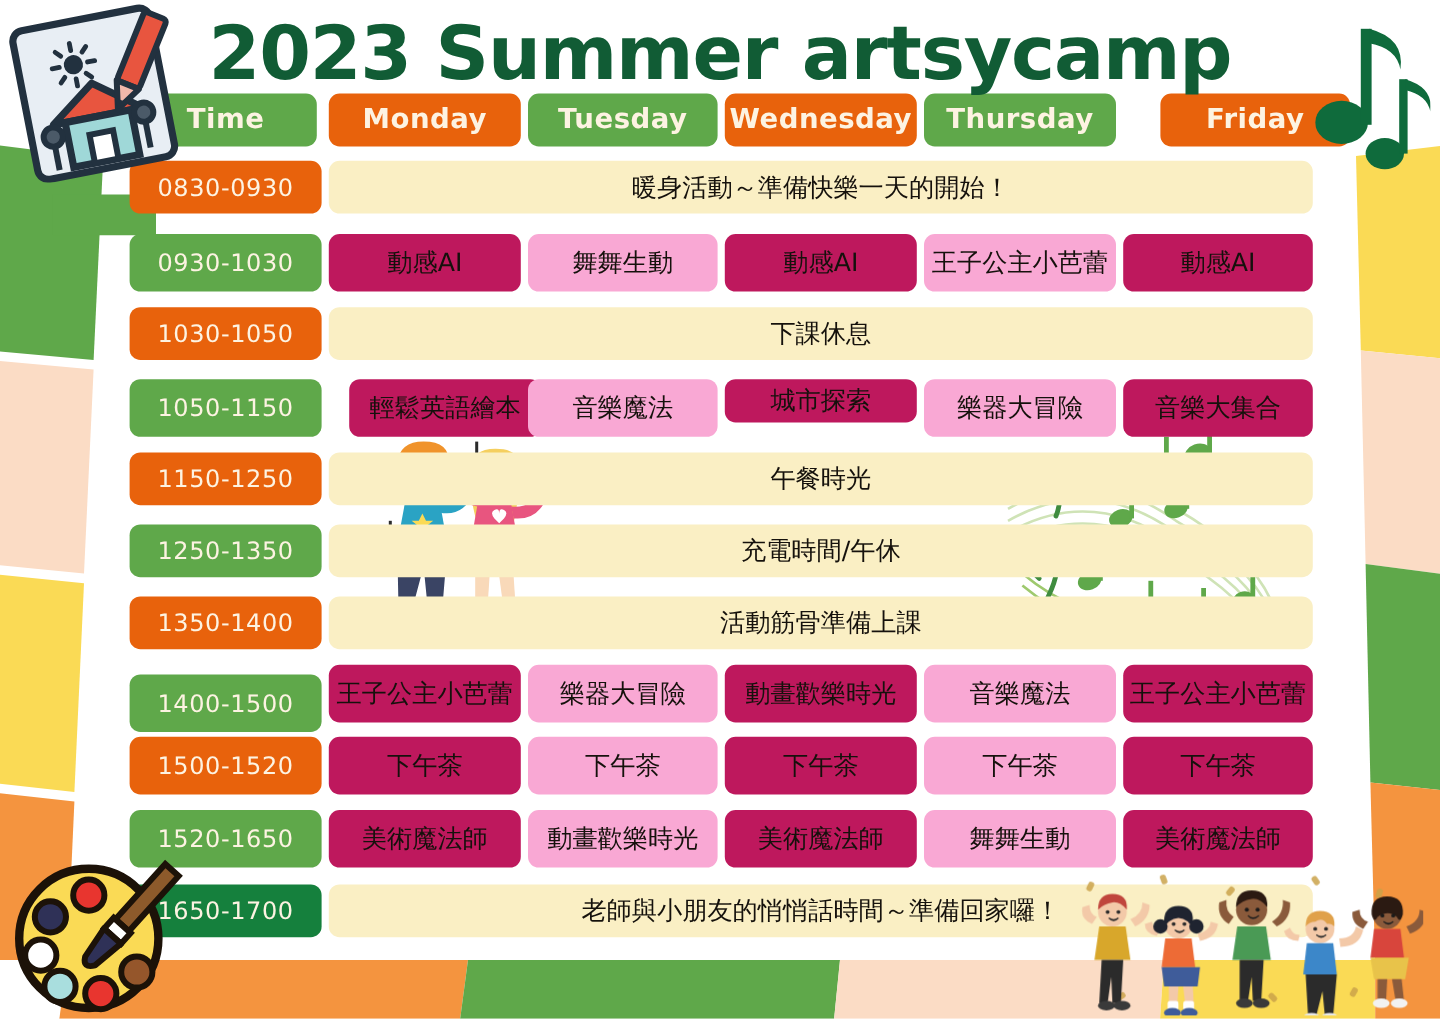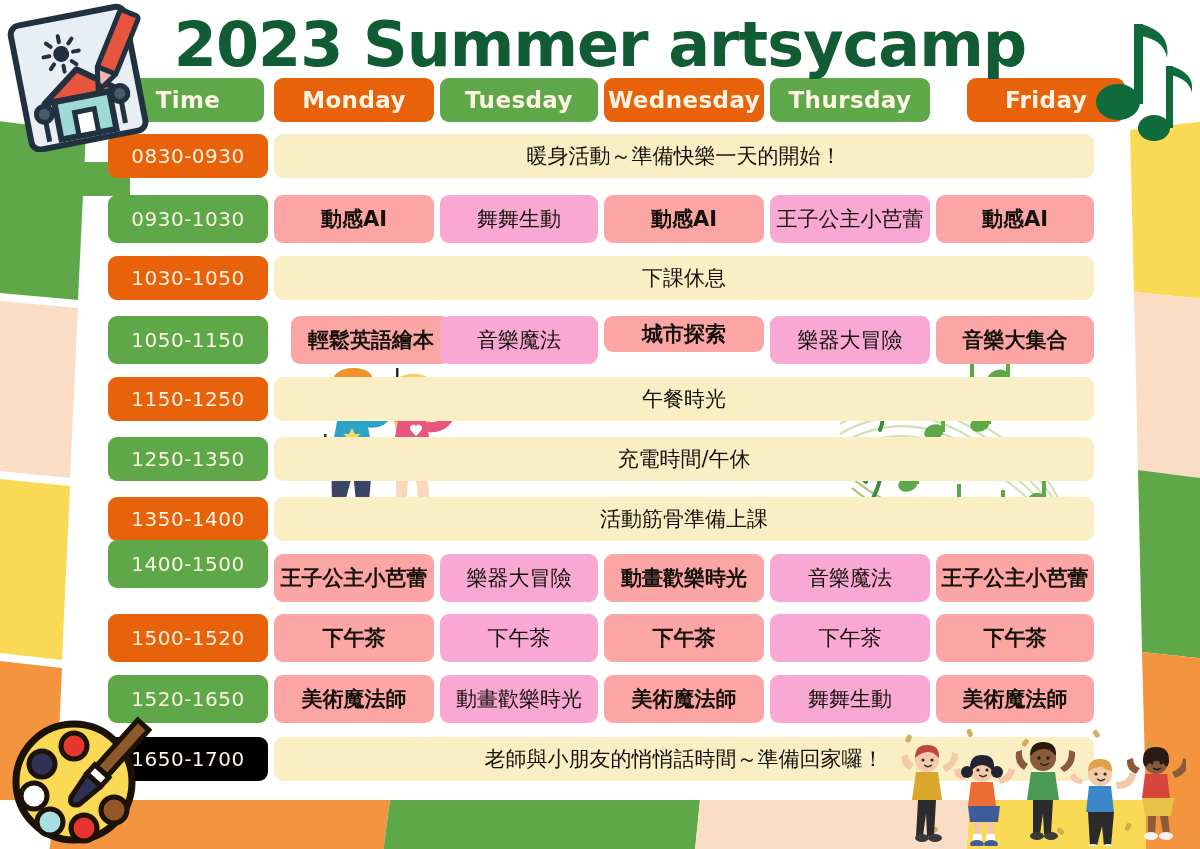--- a/index.html
+++ b/index.html
@@ -61,29 +61,29 @@
 
   .tcell {
     left: 108px; width: 160px; height: 44px;
     color: #fdf3e2;
     font-size: 20px;
     font-weight: 500;
     letter-spacing: .5px;
   }
   .t-green  { background: #5fa84a; }
   .t-orange { background: #e8620c; }
-  .t-light  { background: #000000; }
+  .t-light  { background: #15803d; }
 
   .act {
     height: 44px;
     color: #15110c;
     font-size: 21px;
     font-weight: 500;
   }
-  .c-peach { background: #fca5a5; font-weight: bold; }
+  .c-peach { background: #be185d; }
   .c-cream { background: #f9a8d4; }
   .merged  { background: #faefc4; left: 274px; width: 820px; }
 
   
   .art { position: absolute; z-index: 7; }
   .art.behind { z-index: 4; }
 </style>
 </head>
 <body>
 
@@ -139,21 +139,21 @@
       <div class="cell act c-cream" style="left: 440px; width: 158px; top: 316px; height: 48px;">音樂魔法</div>
       <div class="cell act c-peach" style="left: 604px; width: 160px; top: 316px; height: 36px;">城市探索</div>
       <div class="cell act c-cream" style="left: 770px; width: 160px; top: 316px; height: 48px;">樂器大冒險</div>
       <div class="cell act c-peach" style="left: 936px; width: 158px; top: 316px; height: 48px;">音樂大集合</div>
       <div class="cell tcell t-orange" style="top: 377px; height: 44px;">1150-1250</div>
       <div class="cell act merged" style="top: 377px; height: 44px;">午餐時光</div>
       <div class="cell tcell t-green" style="top: 437px; height: 44px;">1250-1350</div>
       <div class="cell act merged" style="top: 437px; height: 44px;">充電時間/午休</div>
       <div class="cell tcell t-orange" style="top: 497px; height: 44px;">1350-1400</div>
       <div class="cell act merged" style="top: 497px; height: 44px;">活動筋骨準備上課</div>
-      <div class="cell tcell t-green" style="top: 540px; height: 48px;">1400-1500</div>
+      <div class="cell tcell t-green" style="top: 562px; height: 48px;">1400-1500</div>
       <div class="cell act c-peach" style="left: 274px; width: 160px; top: 554px; height: 48px;">王子公主小芭蕾</div>
       <div class="cell act c-cream" style="left: 440px; width: 158px; top: 554px; height: 48px;">樂器大冒險</div>
       <div class="cell act c-peach" style="left: 604px; width: 160px; top: 554px; height: 48px;">動畫歡樂時光</div>
       <div class="cell act c-cream" style="left: 770px; width: 160px; top: 554px; height: 48px;">音樂魔法</div>
       <div class="cell act c-peach" style="left: 936px; width: 158px; top: 554px; height: 48px;">王子公主小芭蕾</div>
       <div class="cell tcell t-orange" style="top: 614px; height: 48px;">1500-1520</div>
       <div class="cell act c-peach" style="left: 274px; width: 160px; top: 614px; height: 48px;">下午茶</div>
       <div class="cell act c-cream" style="left: 440px; width: 158px; top: 614px; height: 48px;">下午茶</div>
       <div class="cell act c-peach" style="left: 604px; width: 160px; top: 614px; height: 48px;">下午茶</div>
       <div class="cell act c-cream" style="left: 770px; width: 160px; top: 614px; height: 48px;">下午茶</div>

